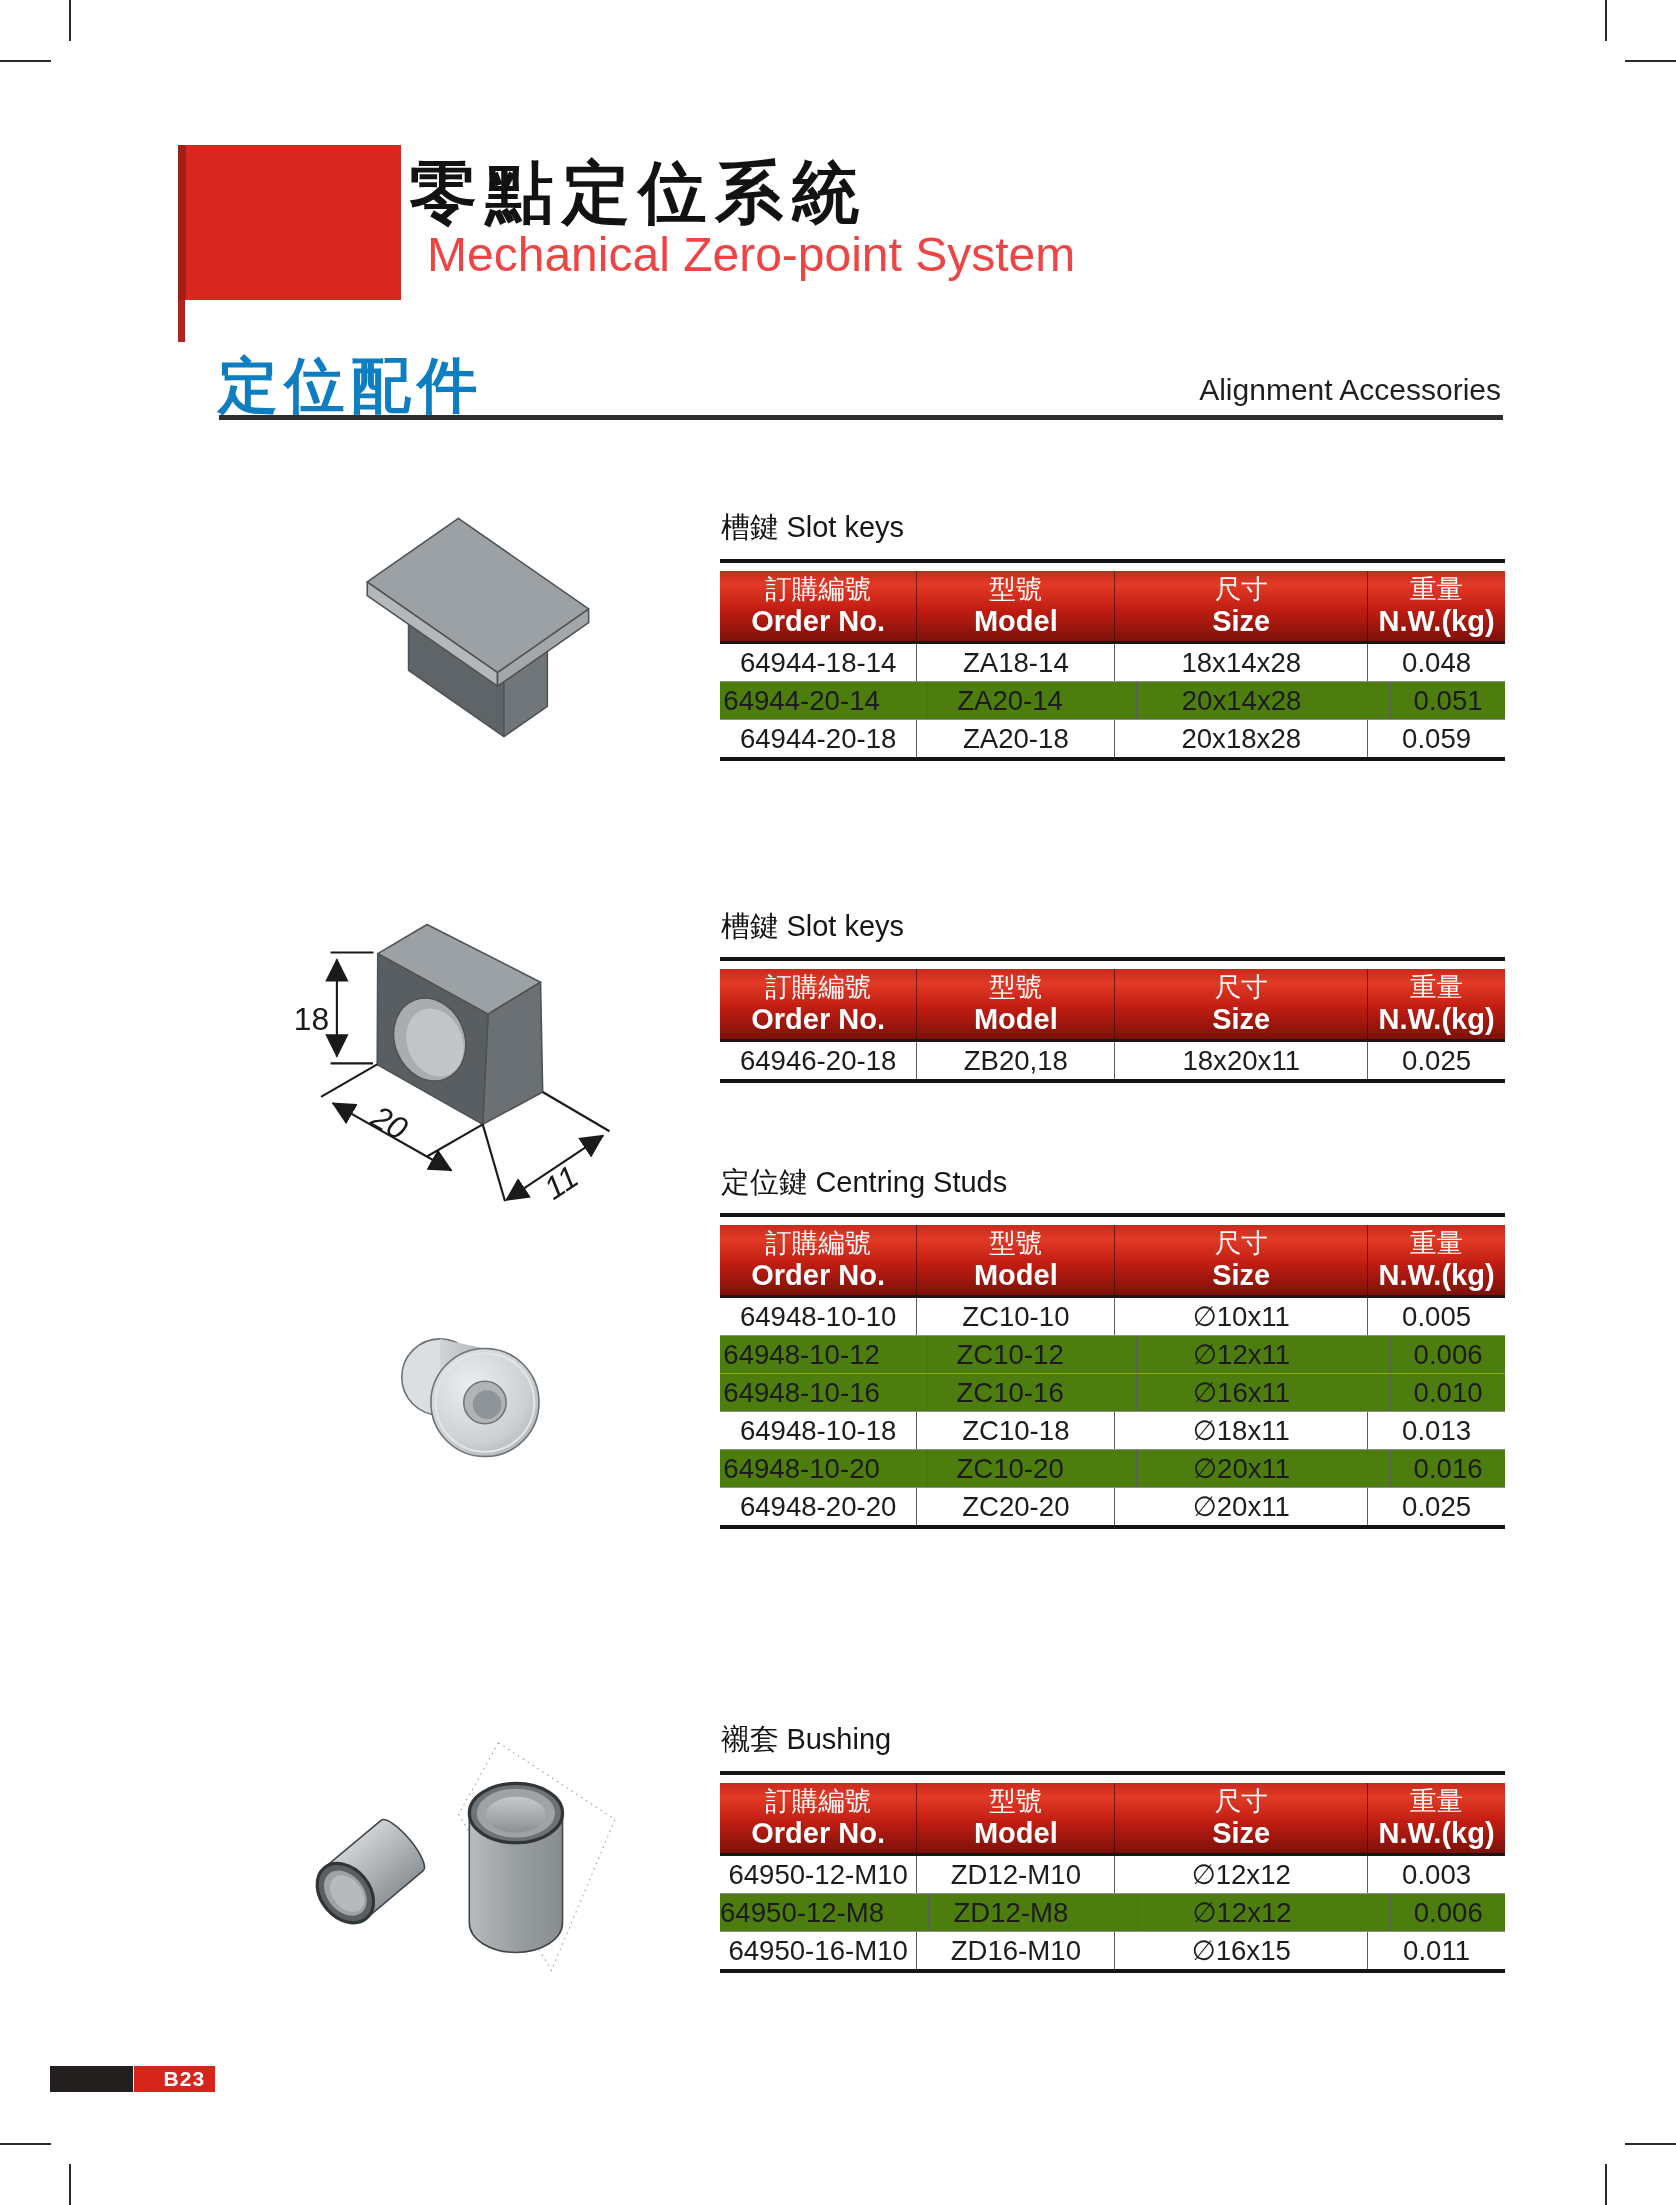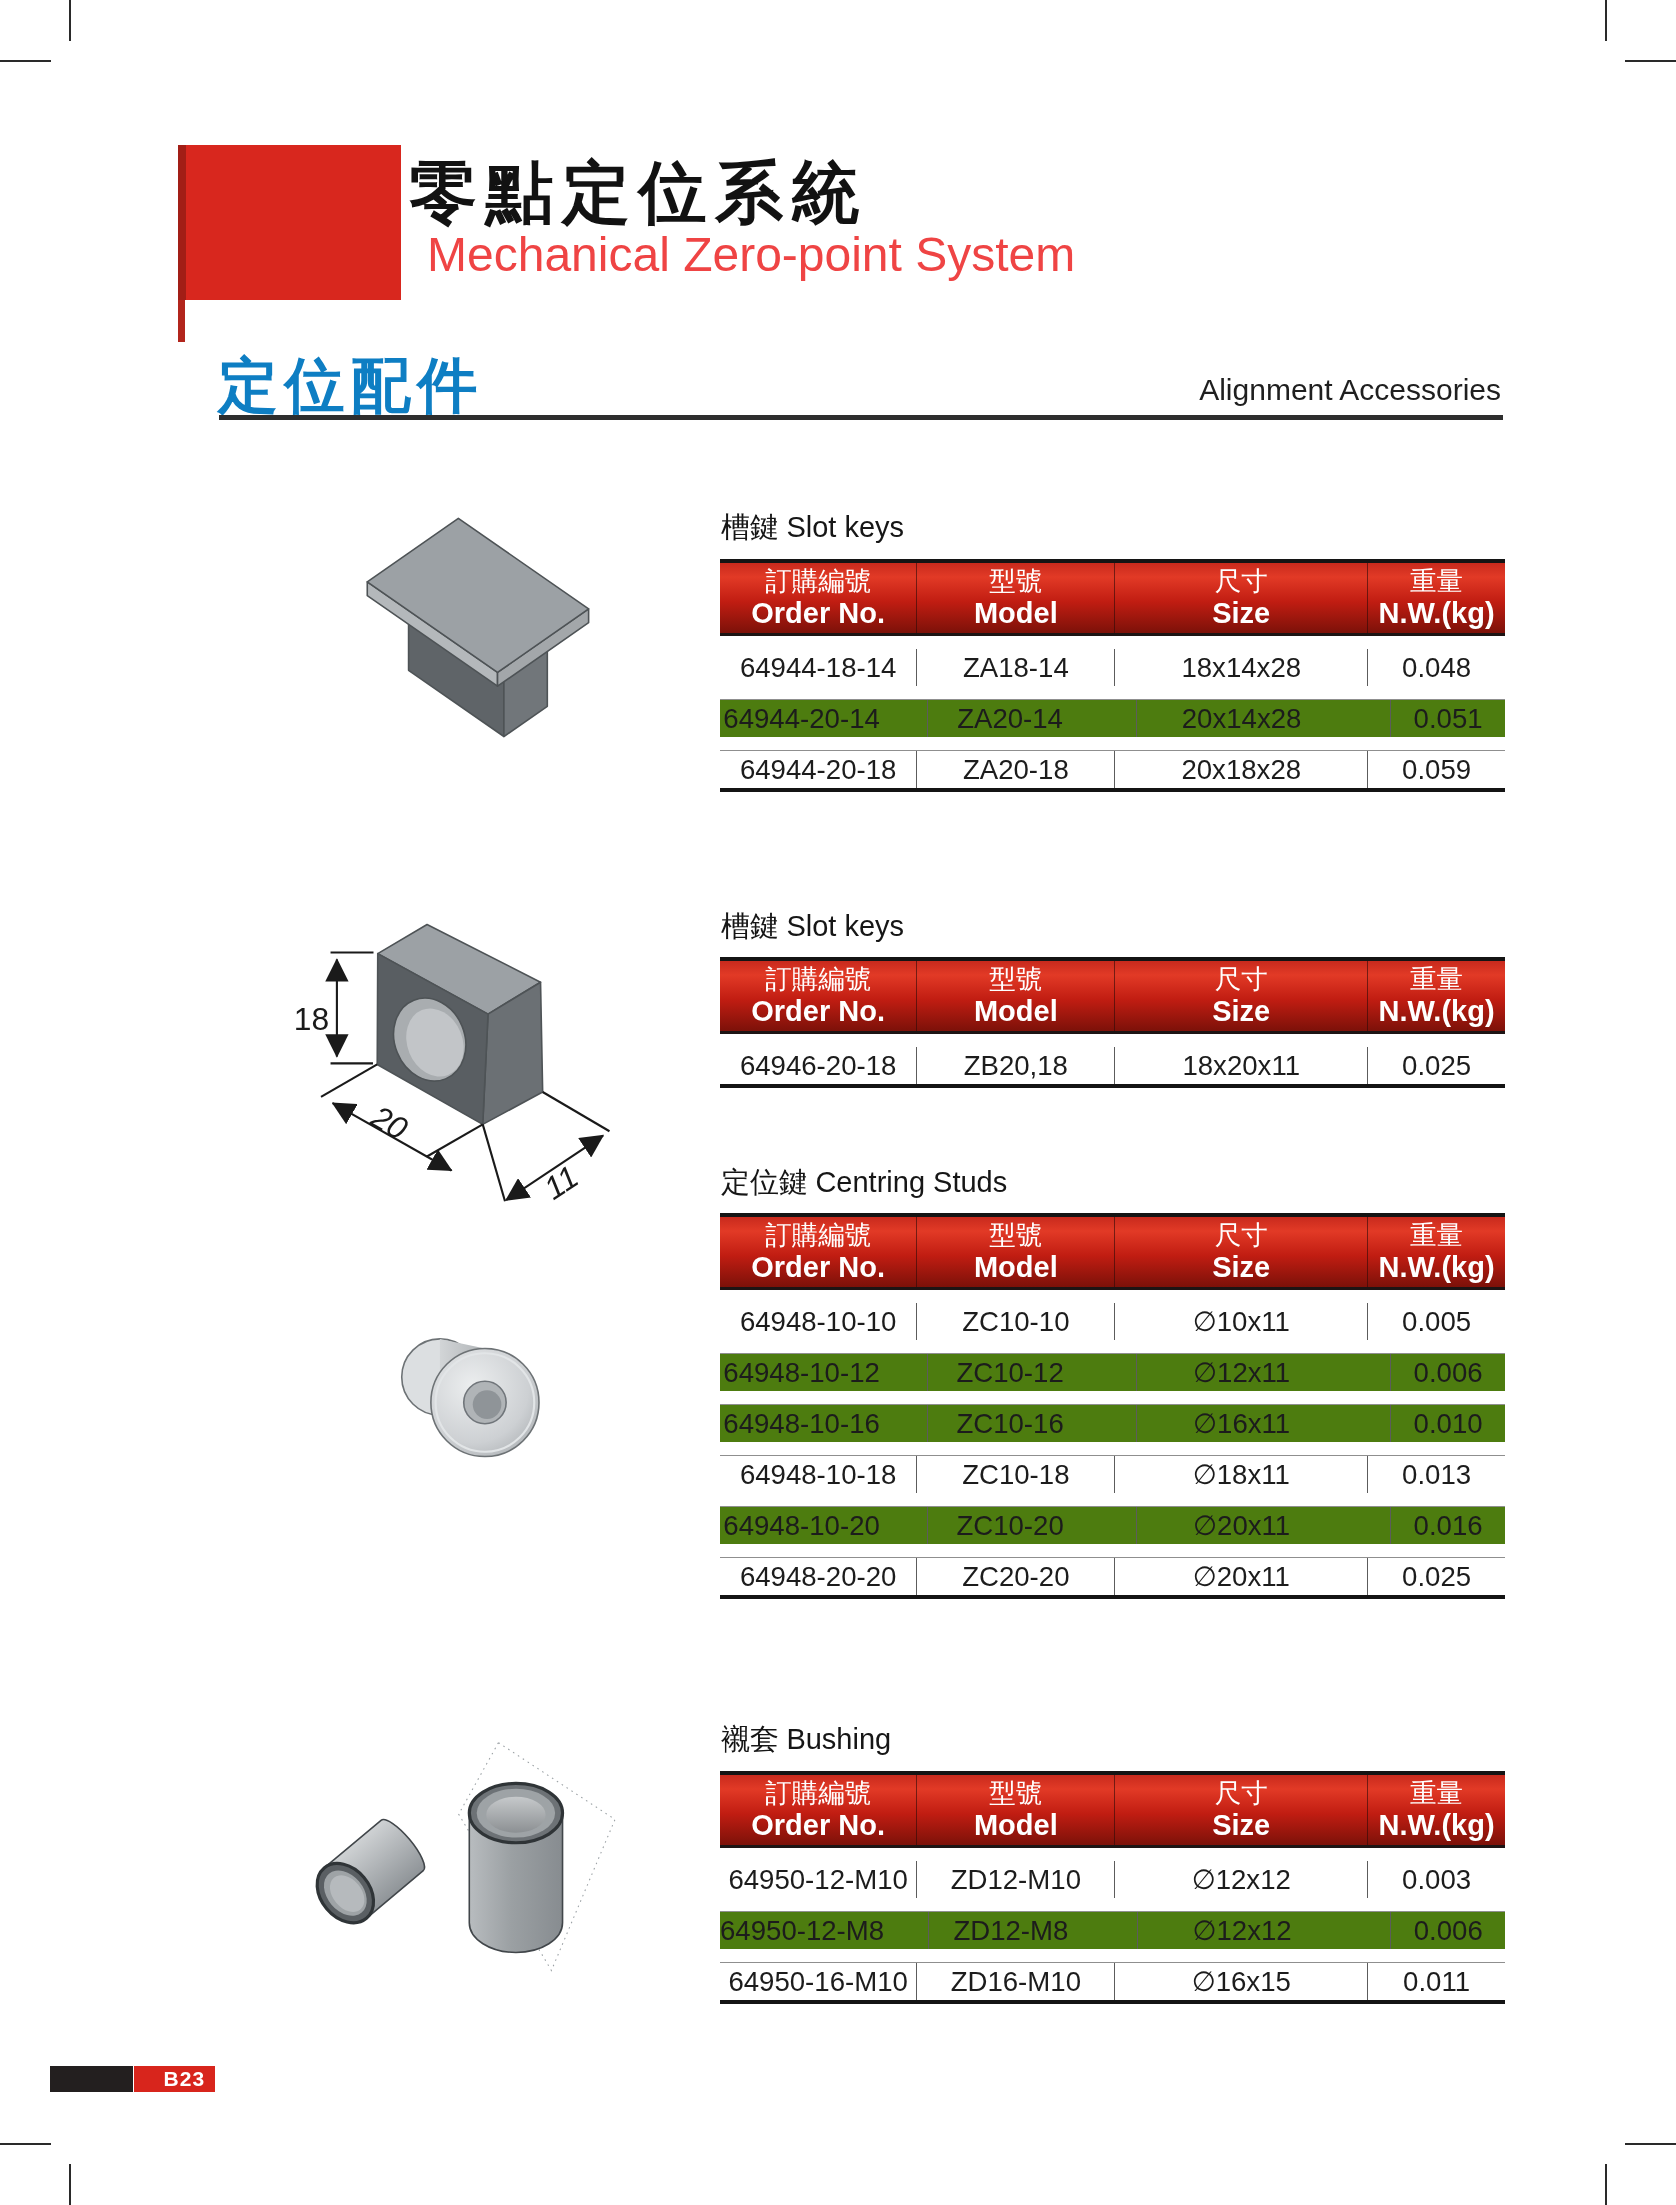--- a/index.html
+++ b/index.html
@@ -20,27 +20,27 @@
   .align-acc{position:absolute;right:175px;top:373px;font-size:30px;color:#1f1f1f;white-space:nowrap;}
   .rule{position:absolute;left:219px;top:415px;width:1284px;height:4.8px;background:#2e2e2e;}
   
   .slabel{position:absolute;left:721px;font-size:29px;color:#161616;white-space:nowrap;}
   .slabel .en{margin-left:7.4px;}
   
   .dtable{position:absolute;left:720px;width:785px;
           border-top:4.8px solid #141414;border-bottom:4.8px solid #141414;background:#fff;}
   .thead{display:flex;height:70px;
          background:linear-gradient(180deg,#c82a1d 0%,#e23a26 20%,#c11d12 55%,#7c1109 100%);
-         border-bottom:3.7px solid #1d1414;}
+         border-bottom:3.7px solid #1d1414;margin-top:8px;}
   .th{display:flex;flex-direction:column;justify-content:center;align-items:center;
       color:#ffffff;border-left:1.6px solid rgba(45,10,8,.6);}
   .th:first-child{border-left:none;}
   .th .zh{font-size:26.5px;line-height:1.15;}
   .th .en{font-size:29px;font-weight:700;line-height:1.15;}
-  .tr{display:flex;height:37px;background:#ffffff;margin-top:13px;}
+  .tr{display:flex;height:37px;background:#ffffff;}
   .tr + .tr{border-top:1.6px solid #8f8f8f;}
   .tr.alt{background:#4d7c0f;gap:44px;}
   .td{display:flex;align-items:center;justify-content:center;
       font-size:27.6px;color:#1c1c1c;border-left:1.6px solid #5c5c5c;white-space:nowrap;}
   .td:first-child{border-left:none;}
   .c0{width:25.1%;} .c1{width:25.2%;} .c2{width:32.2%;} .c3{width:17.5%;}
   
   .foot-black{position:absolute;left:50px;top:2066px;width:83px;height:26px;background:#231f1f;}
   .foot-red{position:absolute;left:134px;top:2066px;width:61px;height:26px;background:#d8251c;
             display:flex;align-items:center;justify-content:center;

